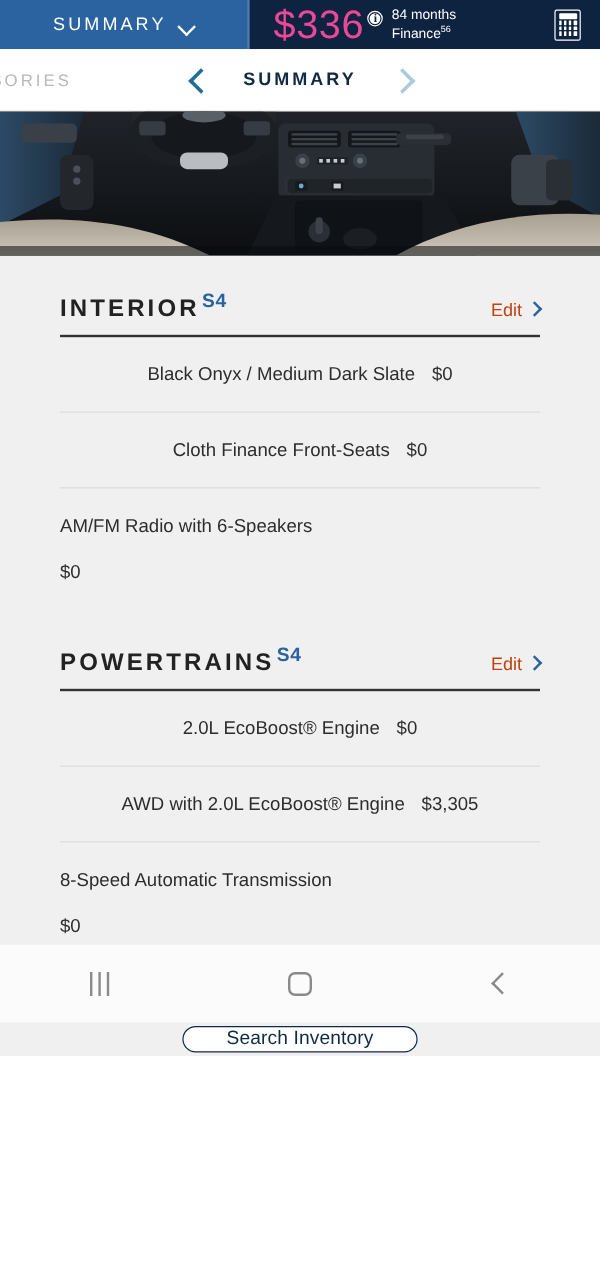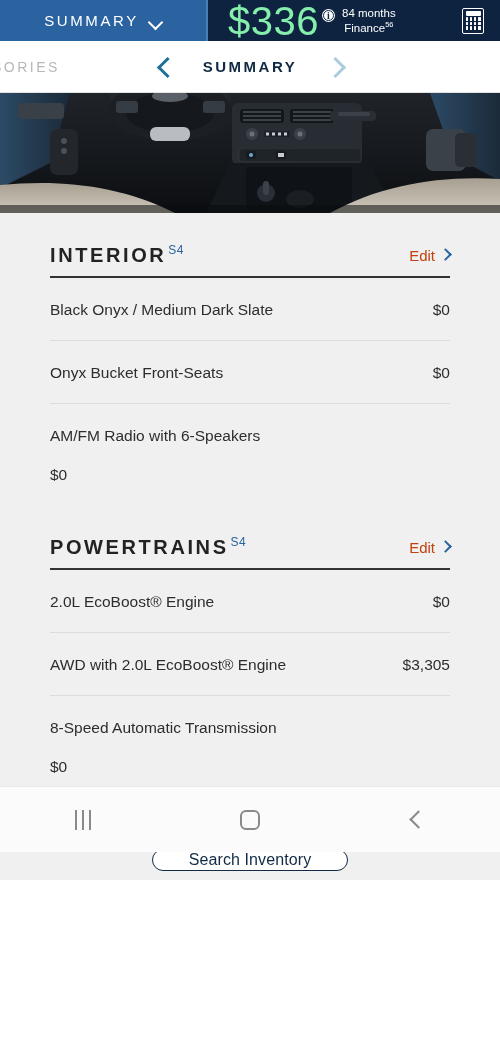--- a/index.html
+++ b/index.html
@@ -34,39 +34,39 @@
   .topbar-right {
     flex: 1; background: #0d2340;
     display: flex; align-items: center; position: relative;
     padding-left: 22px;
   }
   .topbar-right::before {
     content: ""; position: absolute; left: 0; top: 0;
     width: 2px; height: 100%; background: #4a7fb5;
   }
   .price {
-    color: #86efac; font-size: 40px; font-weight: 300; line-height: 1;
+    color: #ec4899; font-size: 33px; font-weight: 300; line-height: 1;
     letter-spacing: 0.5px;
   }
   .info-dot {
     width: 13px; height: 13px; border-radius: 50%;
     background: #ffffff; color: #0d2340;
     font-size: 10px; font-weight: 700; line-height: 13px;
     text-align: center; font-family: "Liberation Serif", serif;
     margin-left: 3px; margin-top: -10px; cursor: pointer;
     position: relative;
   }
   .info-dot::after {
     content: ""; position: absolute; inset: 1px;
     border-radius: 50%; border: 1.5px solid #0d2340;
     box-sizing: border-box; pointer-events: none;
   }
   .term-block {
     margin-left: 7px; color: #ffffff; line-height: 1.22;
-    font-size: 11.5px; font-weight: 400; text-align: center;
+    font-size: 11.5px; font-weight: 400;
   }
   .term-block .sup { font-size: 7.5px; vertical-align: super; }
   .calc-btn {
     margin-left: auto; margin-right: 16px; cursor: pointer;
     display: flex; align-items: center;
   }
   .calc-icon {
     width: 22px; height: 26px; border: 1.6px solid #ffffff;
     border-radius: 2px; padding: 2.5px 2.5px;
     display: flex; flex-direction: column; gap: 1.6px;
@@ -126,35 +126,35 @@
   .section { padding-top: 0; }
   .section-head {
     display: flex; align-items: flex-end; justify-content: space-between;
     border-bottom: 2px solid #323232; padding-bottom: 11px;
   }
   .section-title {
     color: #222222; font-size: 20px; font-weight: 700;
     letter-spacing: 2.6px; line-height: 1;
   }
   .section-title .sup {
-    color: #2a63a0; font-size: 12px; letter-spacing: 0.5px;
-    vertical-align: super; font-weight: 400; margin-left: 2px;
+    color: #2a63a0; font-size: 16px; letter-spacing: 0.5px;
+    vertical-align: super; font-weight: 700; margin-left: 2px;
   }
   .edit-link {
     display: flex; align-items: center; gap: 6px;
     color: #c2410c; font-size: 15px; cursor: pointer;
     font-weight: 400; padding-bottom: 1px;
   }
   .edit-chev {
     width: 9px; height: 9px; border-right: 2px solid #2a63a0;
     border-top: 2px solid #2a63a0; transform: rotate(45deg);
     margin-bottom: 1px;
   }
   .opt-row {
-    display: flex; justify-content: space-between; align-items: flex-start;
+    display: flex; justify-content: center; align-items: flex-start;
     padding: 19px 0 18px 0; border-bottom: 1px solid #dcdcdc;
     gap: 14px;
   }
   .opt-row:last-child { border-bottom: none; flex-direction: column; }
   .opt-name {
     color: #2d2d2d; font-size: 15.5px; line-height: 1.62;
     max-width: 250px; font-weight: 400;
   }
   .opt-price {
     color: #2d2d2d; font-size: 15.5px; white-space: nowrap;
@@ -325,21 +325,21 @@
         <div class="edit-link">
           <span>Edit</span>
           <span class="edit-chev"></span>
         </div>
       </div>
       <div class="opt-row">
         <span class="opt-name">Black Onyx / Medium Dark Slate</span>
         <span class="opt-price">$0</span>
       </div>
       <div class="opt-row">
-        <span class="opt-name">Onyx Bucket Front-Seats</span>
+        <span class="opt-name">Cloth Finance Front-Seats</span>
         <span class="opt-price">$0</span>
       </div>
       <div class="opt-row">
         <span class="opt-name">AM/FM Radio with 6-Speakers</span>
         <span class="opt-price">$0</span>
       </div>
     </div>
 
     <div class="sec-gap"></div>
 

